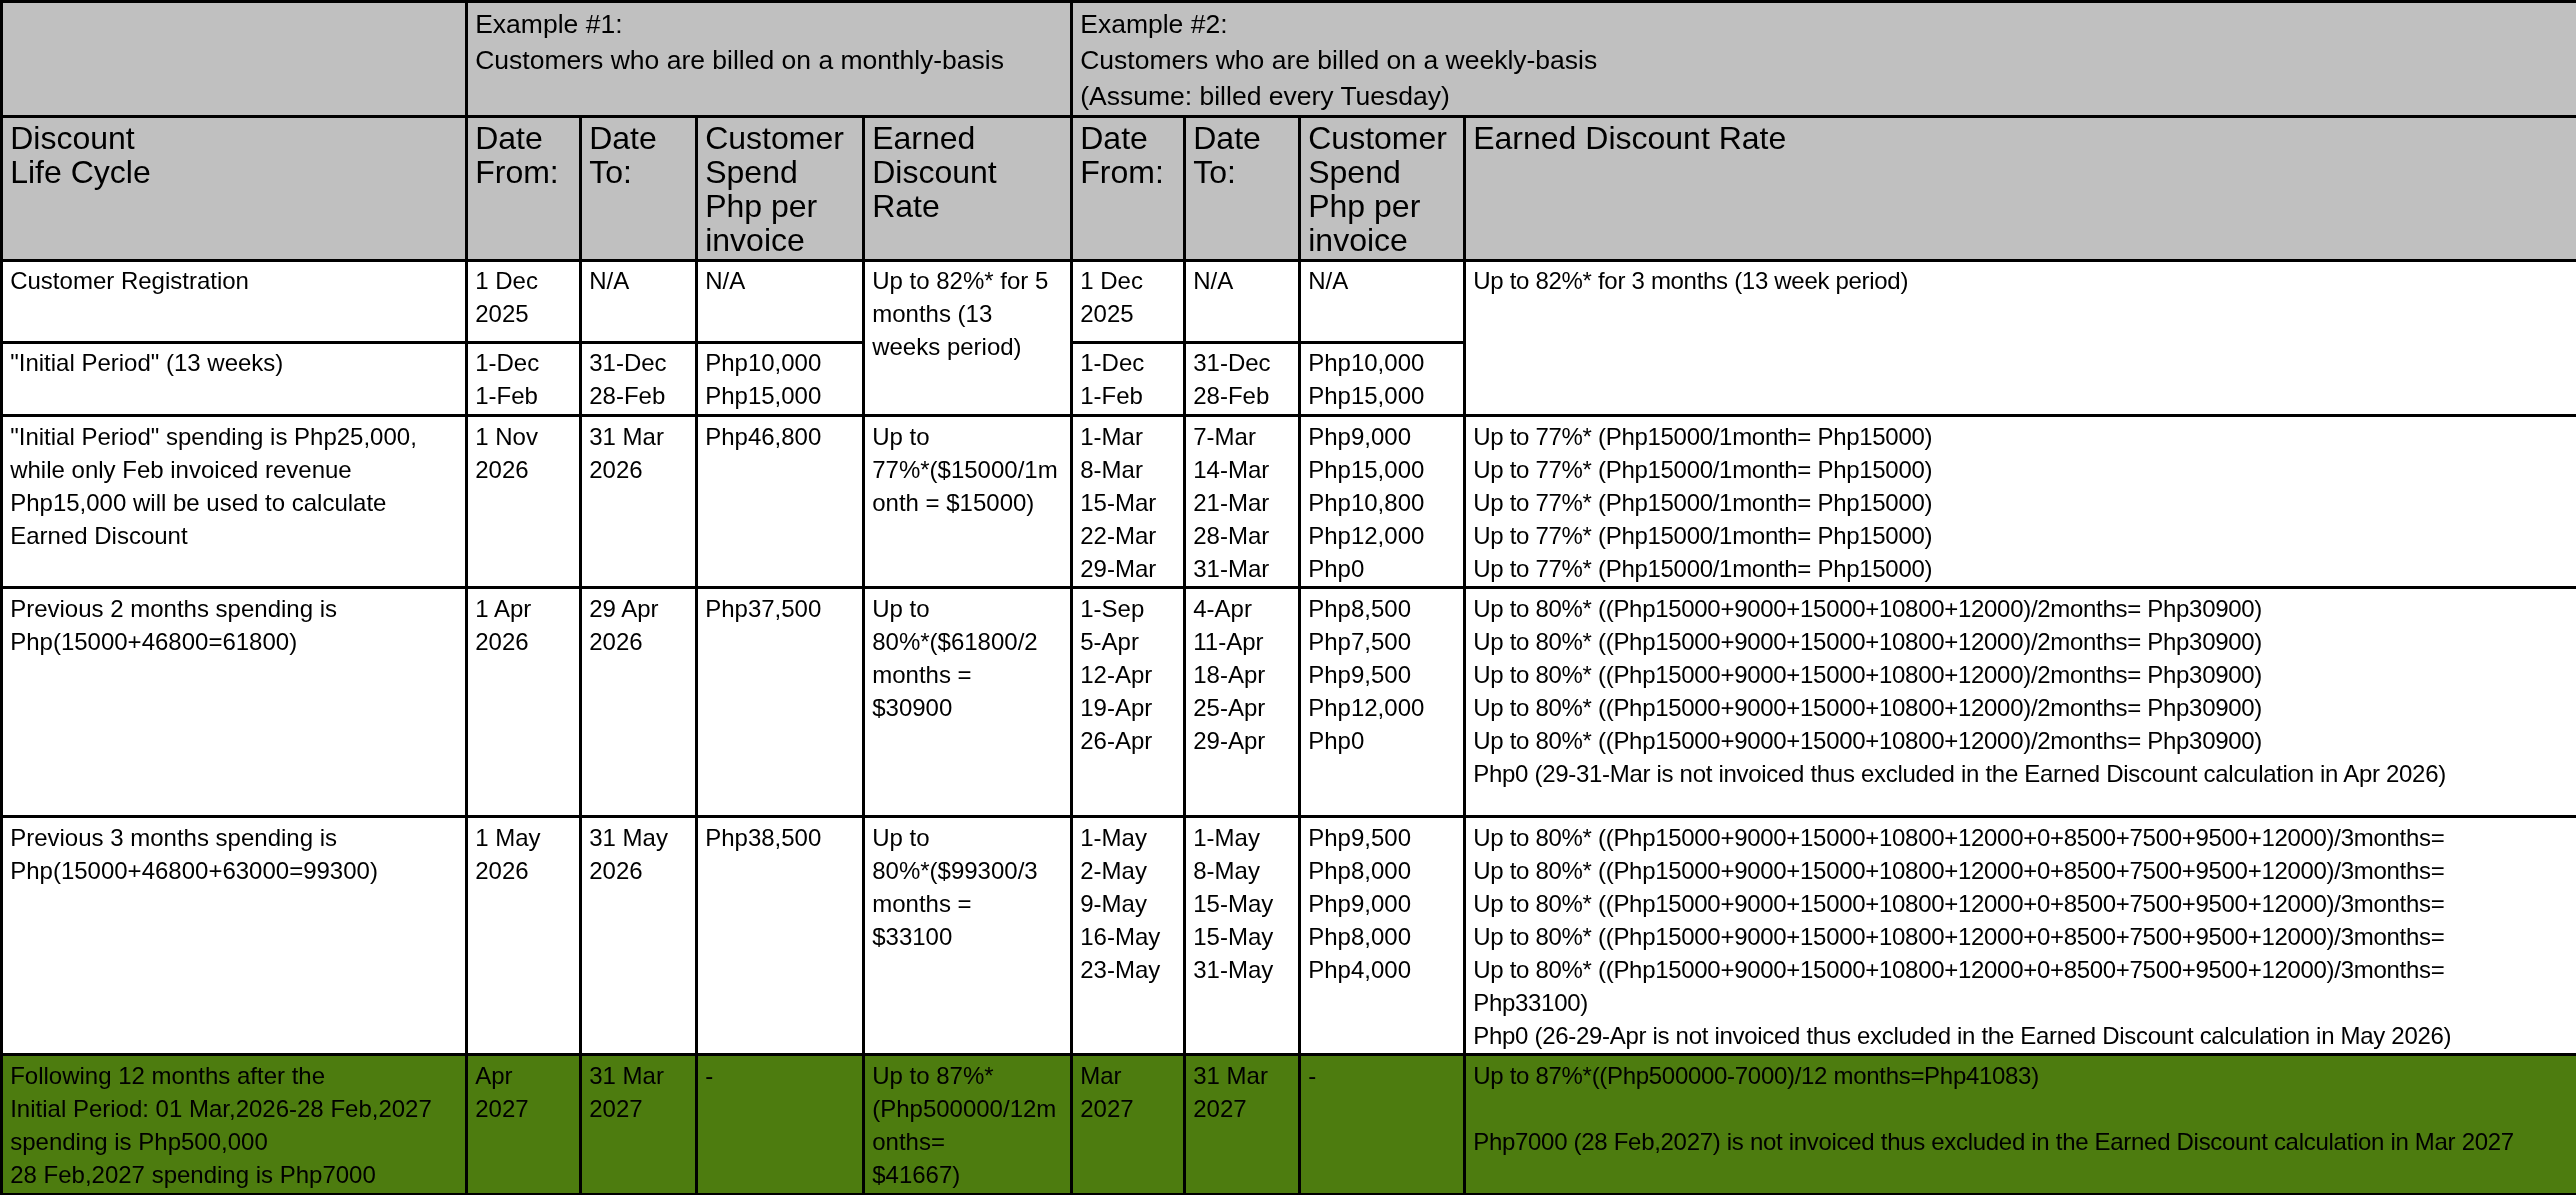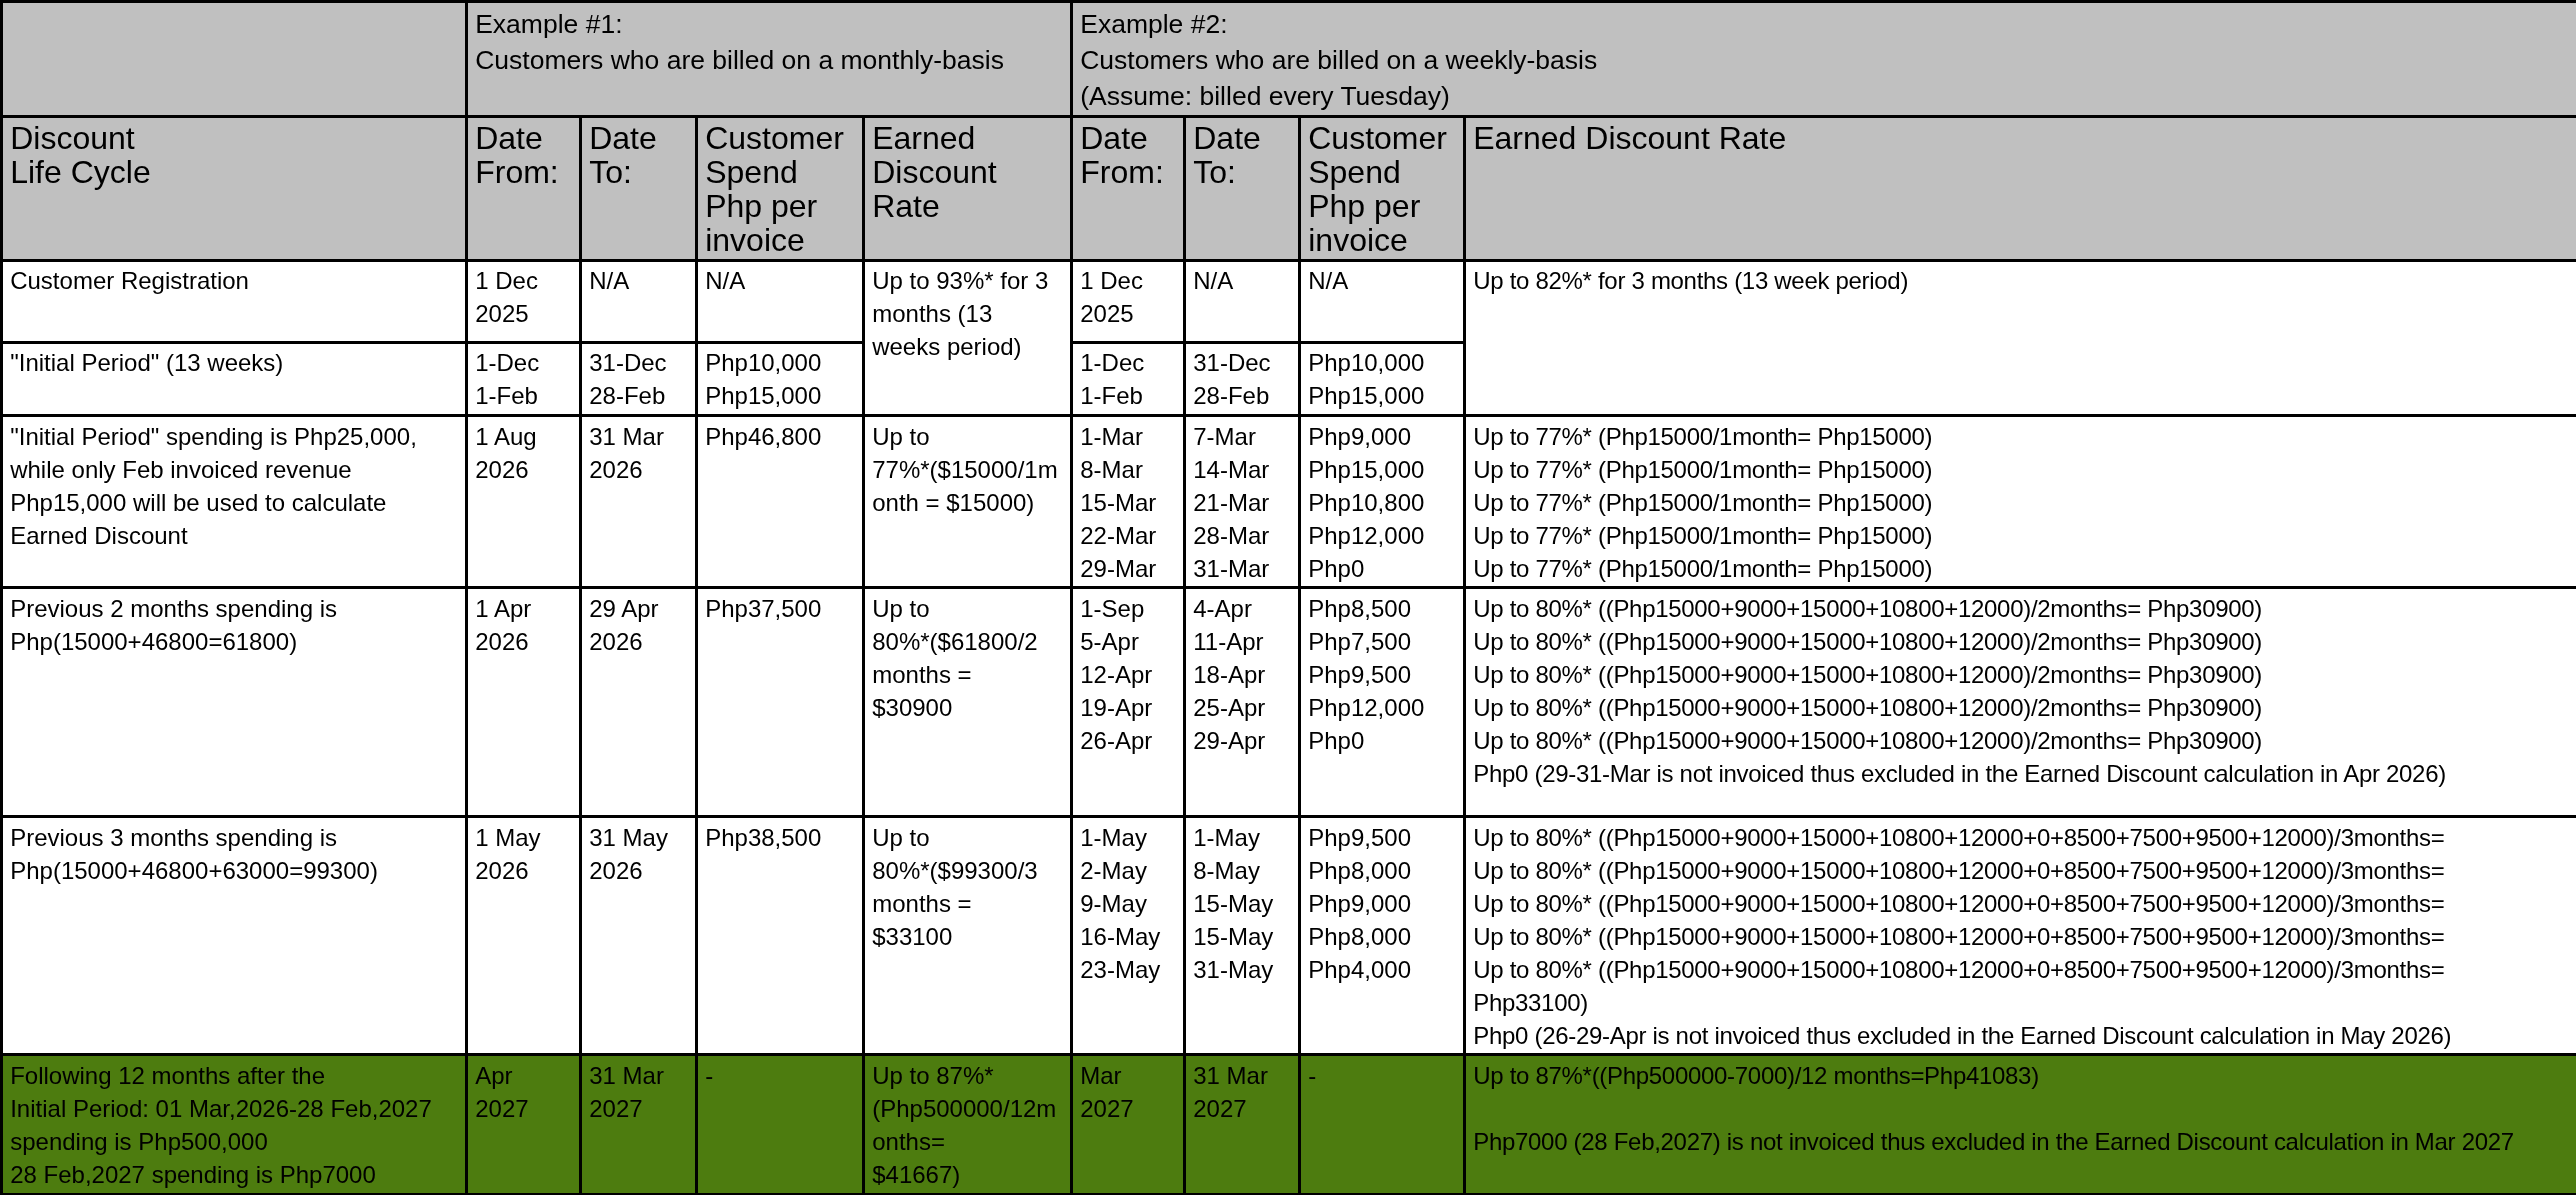--- a/index.html
+++ b/index.html
@@ -104,21 +104,21 @@
 invoice</th>
       <th class="hdr">Earned Discount Rate</th>
     </tr>
 
     <tr style="height:82px;">
       <td>Customer Registration</td>
       <td>1 Dec
 2025</td>
       <td>N/A</td>
       <td>N/A</td>
-      <td rowspan="2">Up to 93%* for 3
+      <td rowspan="2">Up to 82%* for 5
 months (13
 weeks period)</td>
       <td>1 Dec
 2025</td>
       <td>N/A</td>
       <td>N/A</td>
       <td rowspan="2" class="col-i">Up to 82%* for 3 months (13 week period)</td>
     </tr>
 
     <tr style="height:68px;">
@@ -135,21 +135,21 @@
 28-Feb</td>
       <td>Php10,000
 Php15,000</td>
     </tr>
 
     <tr style="height:168px;">
       <td>"Initial Period" spending is Php25,000,
 while only Feb invoiced revenue
 Php15,000 will be used to calculate
 Earned Discount</td>
-      <td>1 Aug
+      <td>1 Nov
 2026</td>
       <td>31 Mar
 2026</td>
       <td>Php46,800</td>
       <td>Up to
 77%*($15000/1m
 onth = $15000)</td>
       <td>1-Mar
 8-Mar
 15-Mar

